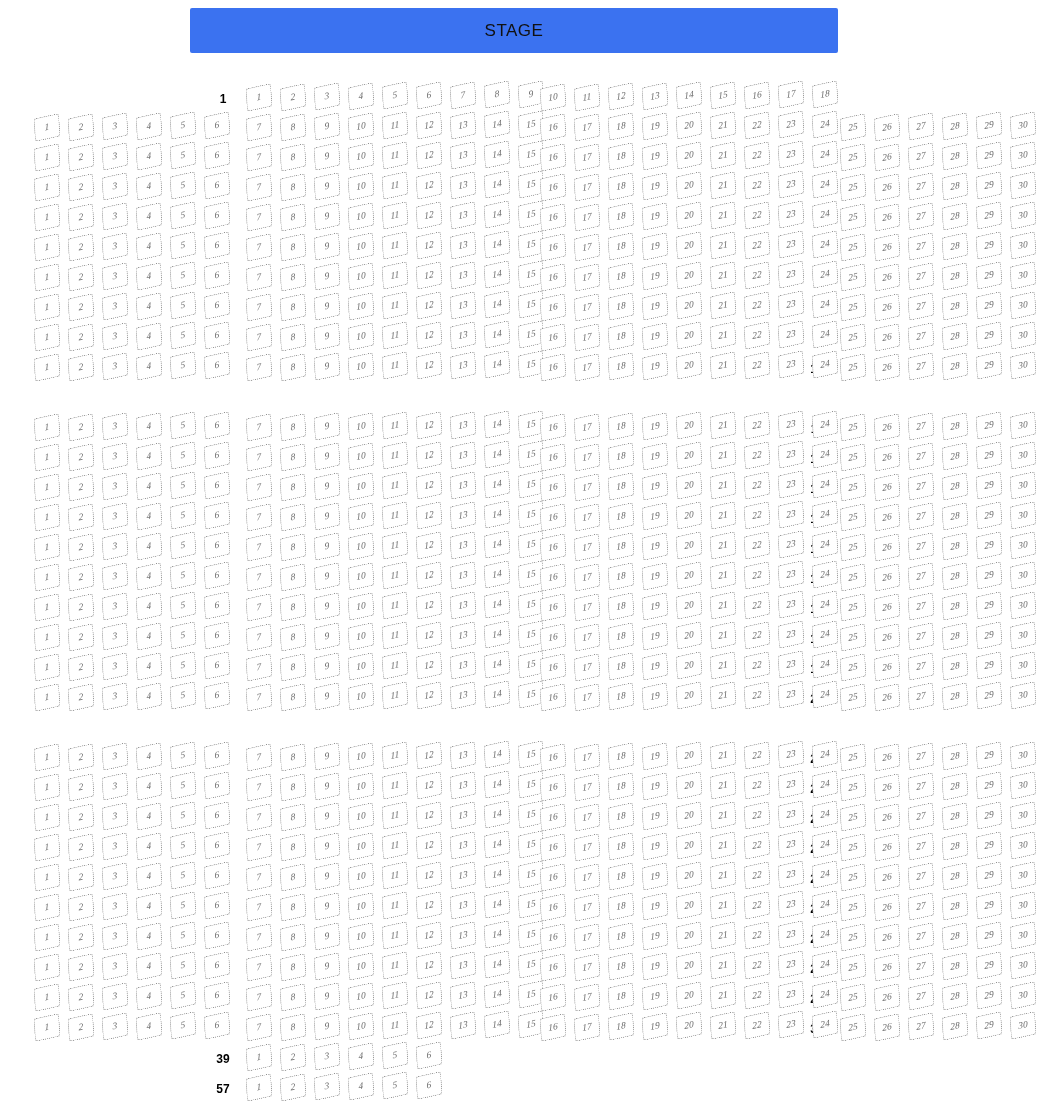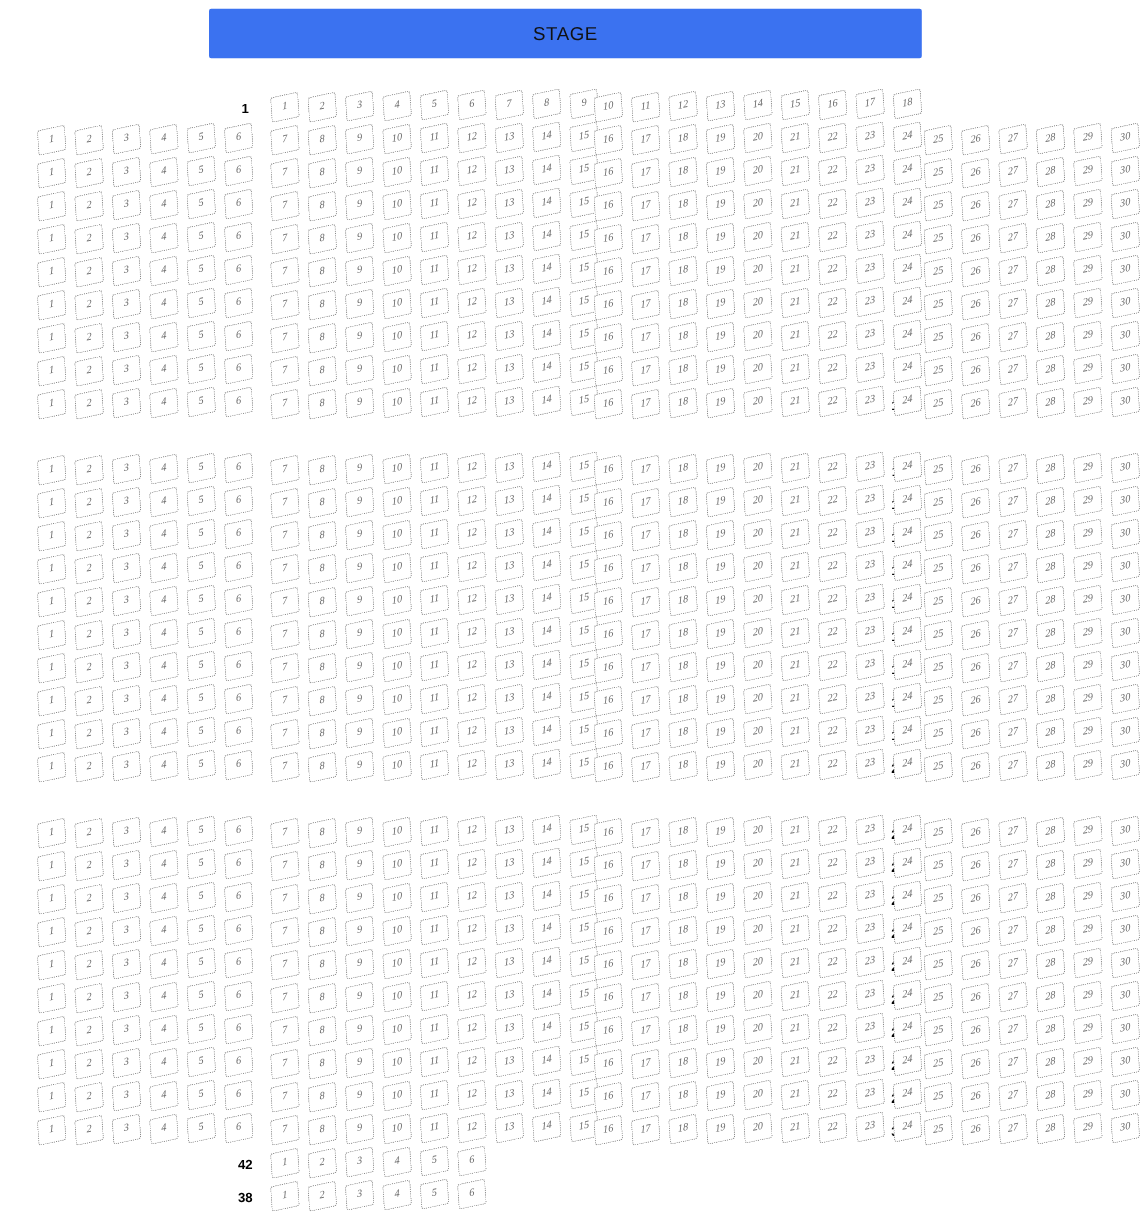--- a/index.html
+++ b/index.html
@@ -1004,28 +1004,28 @@
       <div class="seat" style="left: 710px; top: 1014px;">21</div>
       <div class="seat" style="left: 744px; top: 1013.6px;">22</div>
       <div class="seat" style="left: 778px; top: 1013.2px;">23</div>
       <div class="seat" style="left: 812px; top: 1012.8px;">24</div>
       <div class="seat" style="left: 840px; top: 1016px;">25</div>
       <div class="seat" style="left: 874px; top: 1015.6px;">26</div>
       <div class="seat" style="left: 908px; top: 1015.2px;">27</div>
       <div class="seat" style="left: 942px; top: 1014.8px;">28</div>
       <div class="seat" style="left: 976px; top: 1014.4px;">29</div>
       <div class="seat" style="left: 1010px; top: 1014px;">30</div>
-      <div class="row-label" style="left: 212px; top: 1048px;">42</div>
+      <div class="row-label" style="left: 212px; top: 1048px;">39</div>
       <div class="seat" style="left: 246px; top: 1046px;">1</div>
       <div class="seat" style="left: 280px; top: 1045.6px;">2</div>
       <div class="seat" style="left: 314px; top: 1045.2px;">3</div>
       <div class="seat" style="left: 348px; top: 1044.8px;">4</div>
       <div class="seat" style="left: 382px; top: 1044.4px;">5</div>
       <div class="seat" style="left: 416px; top: 1044px;">6</div>
-      <div class="row-label" style="left: 212px; top: 1078px;">38</div>
+      <div class="row-label" style="left: 212px; top: 1078px;">57</div>
       <div class="seat" style="left: 246px; top: 1076px;">1</div>
       <div class="seat" style="left: 280px; top: 1075.6px;">2</div>
       <div class="seat" style="left: 314px; top: 1075.2px;">3</div>
       <div class="seat" style="left: 348px; top: 1074.8px;">4</div>
       <div class="seat" style="left: 382px; top: 1074.4px;">5</div>
       <div class="seat" style="left: 416px; top: 1074px;">6</div>
     </div>
 </div>
 
 </body></html>

